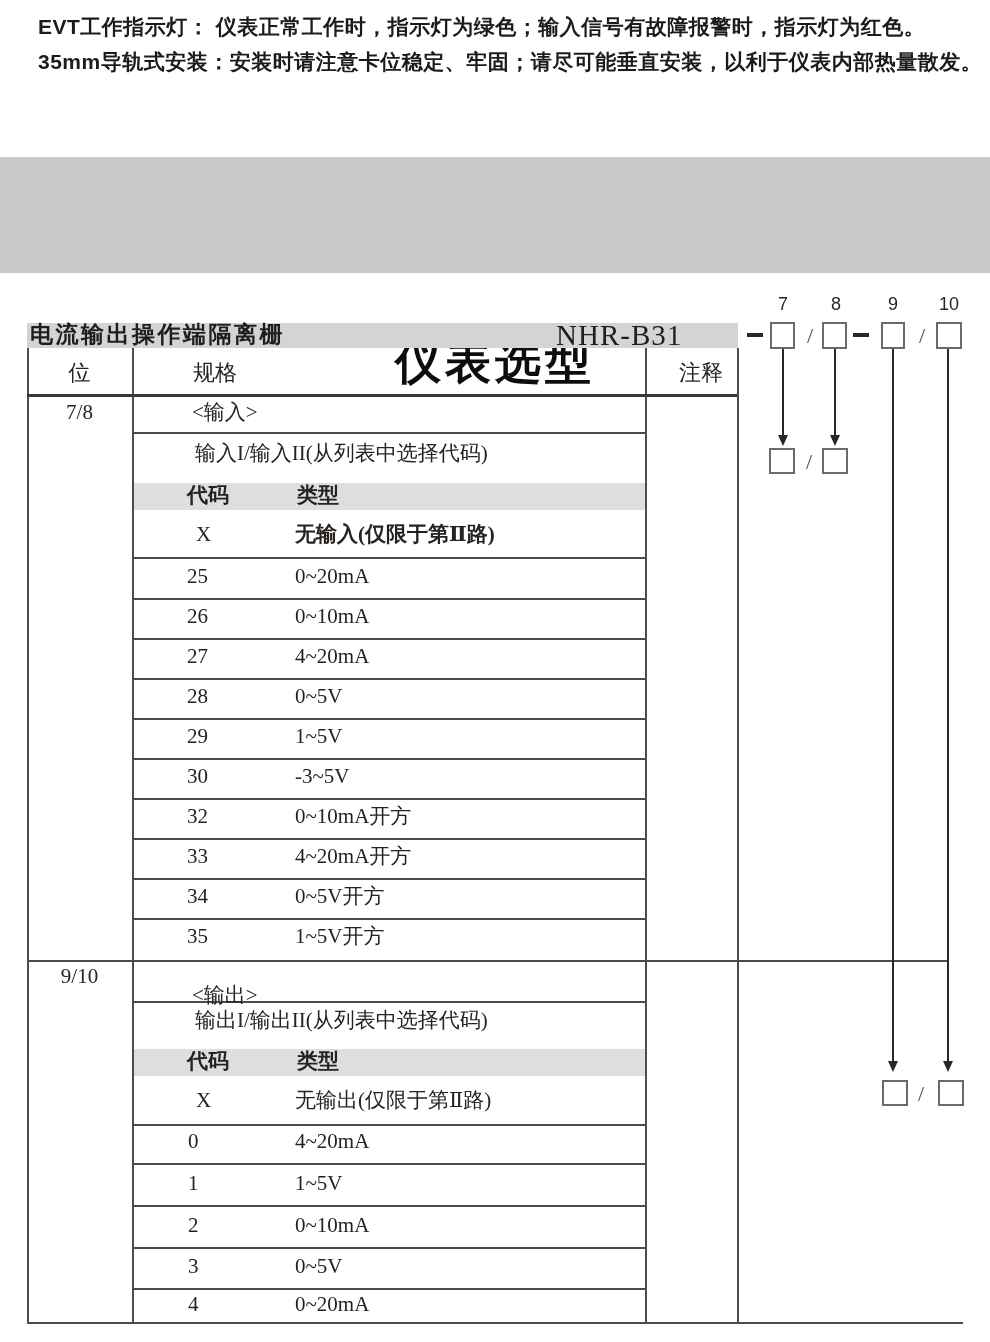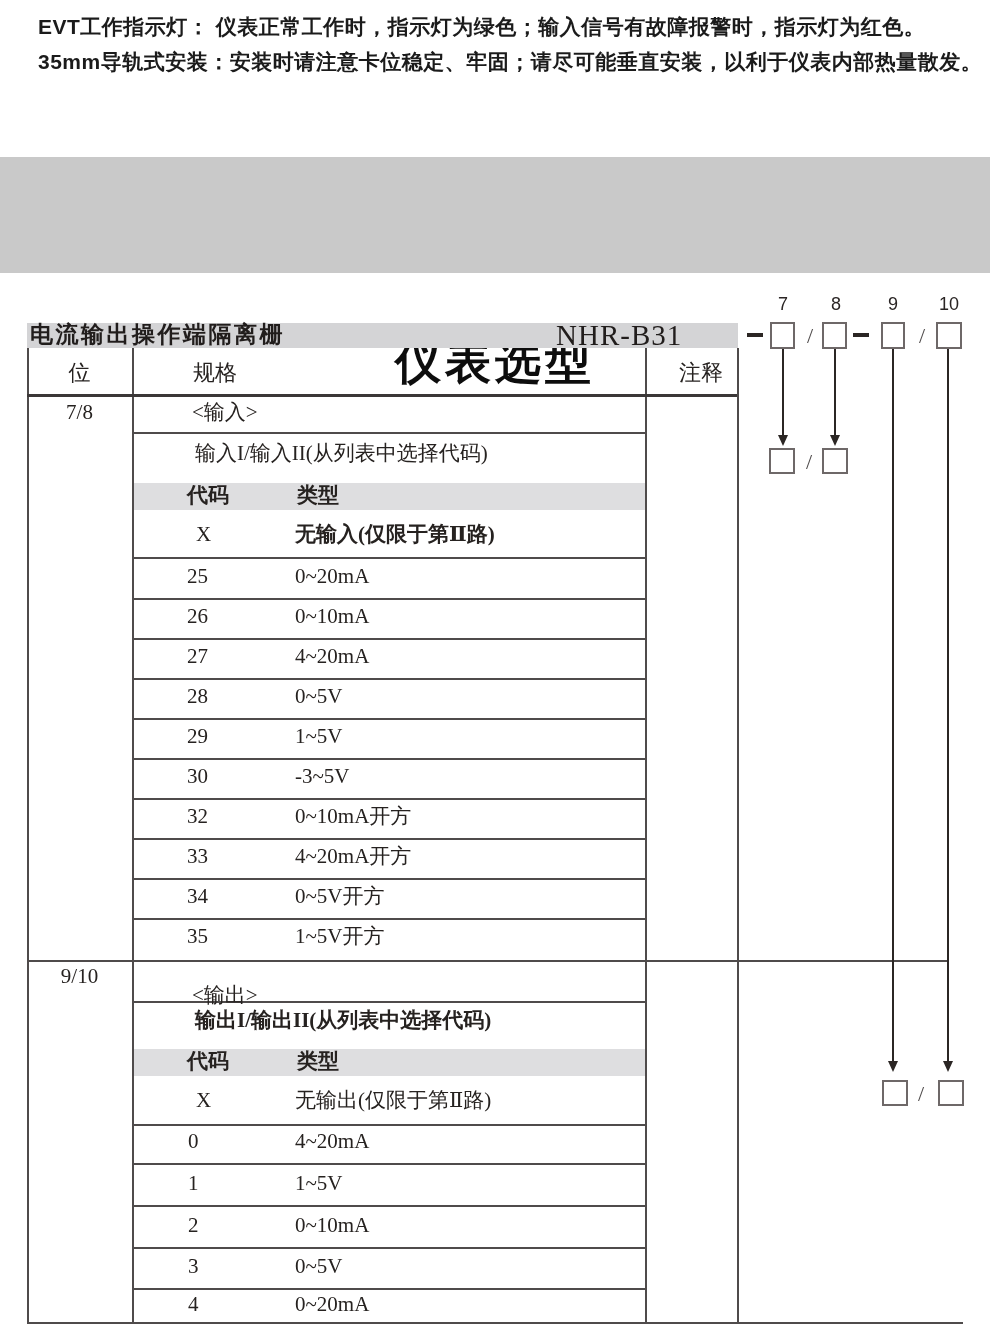--- a/index.html
+++ b/index.html
@@ -102,21 +102,21 @@
   <div class="abs serif cell" style="left:295px;top:803px;">0~10mA开方</div>
   <div class="abs serif cell" style="left:187px;top:843px;">33</div>
   <div class="abs serif cell" style="left:295px;top:843px;">4~20mA开方</div>
   <div class="abs serif cell" style="left:187px;top:883px;">34</div>
   <div class="abs serif cell" style="left:295px;top:883px;">0~5V开方</div>
   <div class="abs serif cell" style="left:187px;top:923px;">35</div>
   <div class="abs serif cell" style="left:295px;top:923px;">1~5V开方</div>
 
   <div class="abs serif cell" style="left:27px;top:963px;width:105px;text-align:center;">9/10</div>
   <div class="abs serif cell" style="left:192px;top:963px;margin-top:19px;">&lt;输出&gt;</div>
-  <div class="abs serif cell" style="left:195px;top:1007px;font-weight:bold;">输出I/输出II(从列表中选择代码)</div>
+  <div class="abs serif cell" style="left:195px;top:1007px;">输出I/输出II(从列表中选择代码)</div>
   <div class="abs serif cell bold" style="left:187px;top:1048px;">代码</div>
   <div class="abs serif cell bold" style="left:297px;top:1048px;">类型</div>
 
   <div class="abs serif cell" style="left:196px;top:1087px;">X</div>
   <div class="abs serif cell" style="left:295px;top:1087px;">无输出(仅限于第Ⅱ路)</div>
   <div class="abs serif cell" style="left:188px;top:1128px;">0</div>
   <div class="abs serif cell" style="left:295px;top:1128px;">4~20mA</div>
   <div class="abs serif cell" style="left:188px;top:1170px;">1</div>
   <div class="abs serif cell" style="left:295px;top:1170px;">1~5V</div>
   <div class="abs serif cell" style="left:188px;top:1212px;">2</div>

